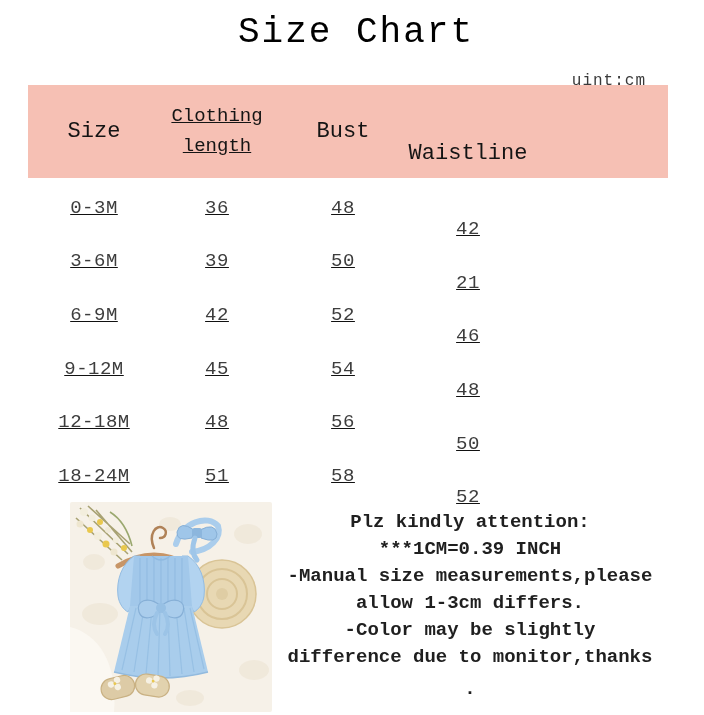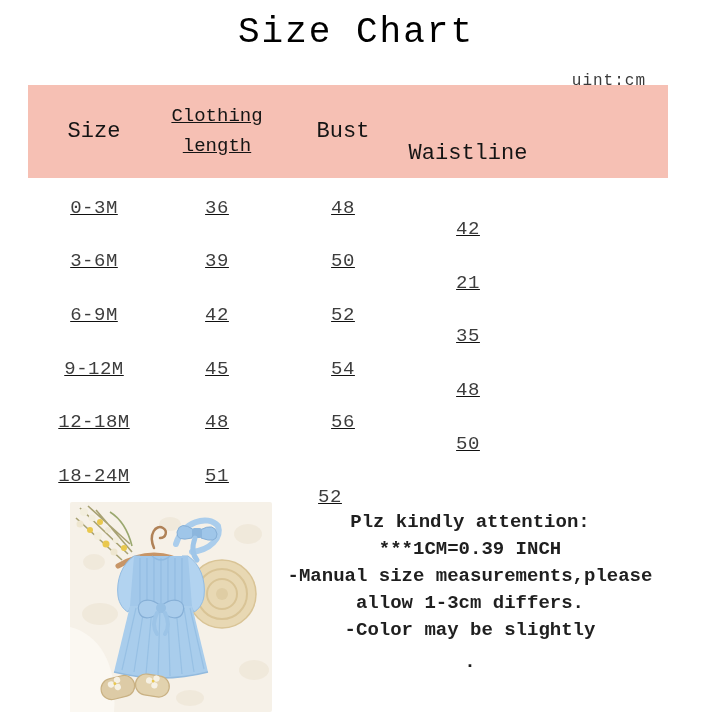--- a/index.html
+++ b/index.html
@@ -57,40 +57,41 @@
       <div class="td c0">3-6M</div>
       <div class="td c1">39</div>
       <div class="td c2">50</div>
       <div class="td c3">21</div>
       <div class="td c4"></div>
     </div>
     <div class="trow">
       <div class="td c0">6-9M</div>
       <div class="td c1">42</div>
       <div class="td c2">52</div>
-      <div class="td c3">35</div>
+      <div class="td c3">46</div>
       <div class="td c4"></div>
     </div>
     <div class="trow">
       <div class="td c0">9-12M</div>
       <div class="td c1">45</div>
       <div class="td c2">54</div>
       <div class="td c3">48</div>
       <div class="td c4"></div>
     </div>
     <div class="trow">
       <div class="td c0">12-18M</div>
       <div class="td c1">48</div>
       <div class="td c2">56</div>
       <div class="td c3">50</div>
       <div class="td c4"></div>
     </div>
     <div class="trow">
       <div class="td c0">18-24M</div>
       <div class="td c1">51</div>
+      <div class="td c2">58</div>
       <div class="td c3">52</div>
       <div class="td c4"></div>
     </div>
   </div>
 </div>
 
 <div class="product-photo">
   <svg viewBox="0 0 202 210" width="202" height="210" xmlns="http://www.w3.org/2000/svg">
 
     <rect width="202" height="210" rx="2" fill="#f6f1e8"></rect>
@@ -174,14 +175,15 @@
     </g>
   </svg>
 </div>
 
 <div class="notes">
   <div>Plz kindly attention:</div>
   <div>***1CM=0.39 INCH</div>
   <div>-Manual size measurements,please</div>
   <div>allow 1-3cm differs.</div>
   <div>-Color may be slightly</div>
+  <div>difference due to monitor,thanks</div>
   <div class="dot-line">.</div>
 </div>
 
 </body></html>

